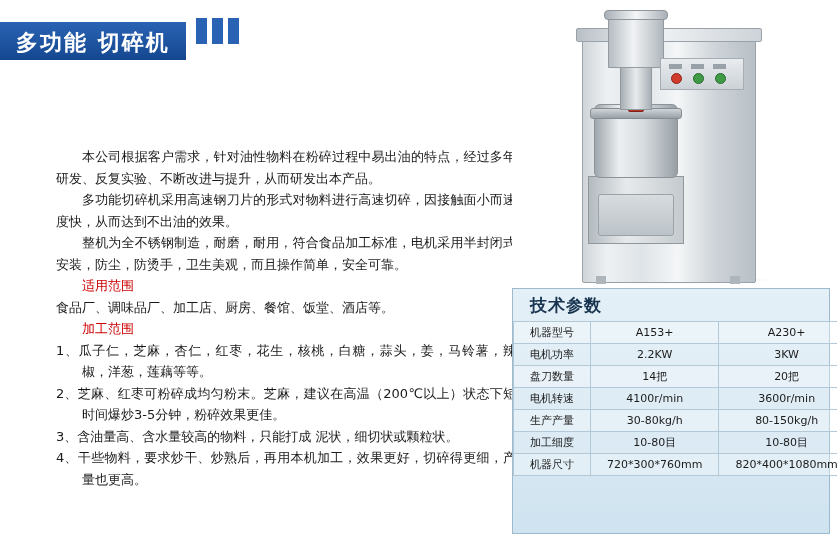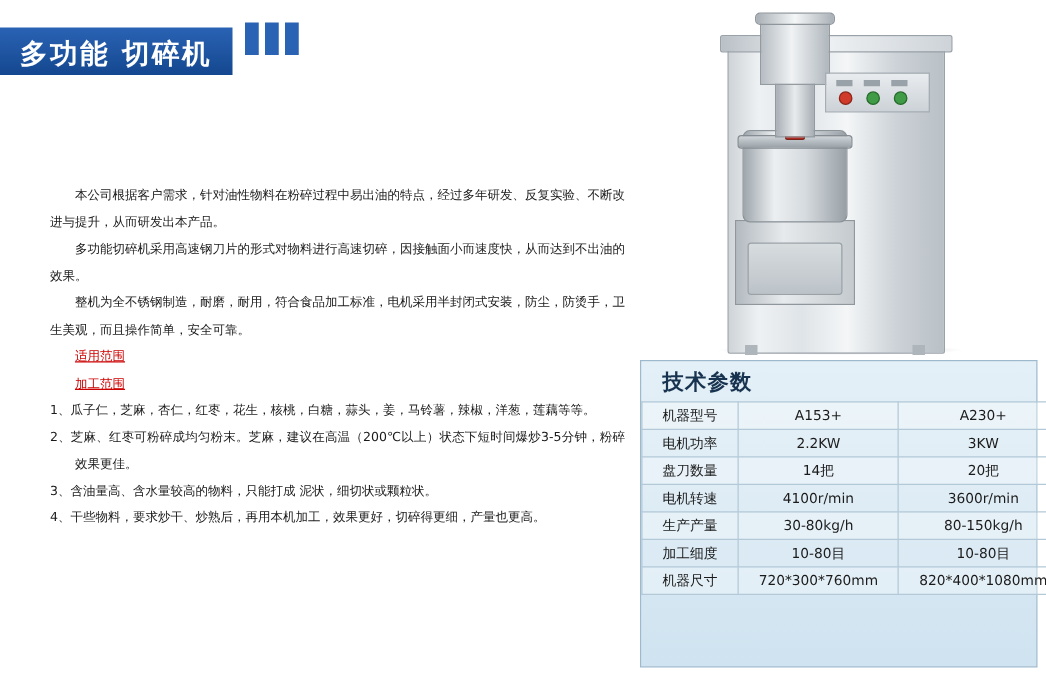--- a/index.html
+++ b/index.html
@@ -50,24 +50,24 @@
     height: 26px;
     background: #2a63b4;
   }
   #hb1 { left: 196px; }
   #hb2 { left: 212px; }
   #hb3 { left: 228px; }
 
   
   #body-text {
     position: absolute;
-    left: 40px;
+    left: 56px;
     top: 146px;
     width: 460px;
-    font-size: 10px;
+    font-size: 13px;
     line-height: 21.5px;
     color: #1a1a1a;
     font-family: "DejaVu Sans", sans-serif;
   }
   #body-text p {
     margin: 0;
     text-indent: 2em;
     text-align: justify;
   }
   #body-text p.noind {
@@ -76,21 +76,20 @@
   #body-text p.hang {
     text-indent: 0;
     padding-left: 2em;
     text-indent: -2em;
   }
   .section-head {
     color: #cc0000;
     margin: 0;
     text-indent: 0;
     font-family: "DejaVu Sans", sans-serif;
-    text-decoration: underline;
   }
 
   
   #photo {
     position: absolute;
     left: 512px;
     top: 8px;
     width: 315px;
     height: 278px;
   }
@@ -231,20 +230,21 @@
   <div class="header-block" id="hb2"></div>
   <div class="header-block" id="hb3"></div>
 </div>
 
 <div id="body-text">
   <p>本公司根据客户需求，针对油性物料在粉碎过程中易出油的特点，经过多年研发、反复实验、不断改进与提升，从而研发出本产品。</p>
   <p>多功能切碎机采用高速钢刀片的形式对物料进行高速切碎，因接触面小而速度快，从而达到不出油的效果。</p>
   <p>整机为全不锈钢制造，耐磨，耐用，符合食品加工标准，电机采用半封闭式安装，防尘，防烫手，卫生美观，而且操作简单，安全可靠。</p>
 
   <p class="section-head">适用范围</p>
+  <p class="noind">食品厂、调味品厂、加工店、厨房、餐馆、饭堂、酒店等。</p>
 
   <p class="section-head">加工范围</p>
   <p class="hang">1、瓜子仁，芝麻，杏仁，红枣，花生，核桃，白糖，蒜头，姜，马铃薯，辣椒，洋葱，莲藕等等。</p>
   <p class="hang">2、芝麻、红枣可粉碎成均匀粉末。芝麻，建议在高温（200℃以上）状态下短时间爆炒3-5分钟，粉碎效果更佳。</p>
   <p class="hang">3、含油量高、含水量较高的物料，只能打成 泥状，细切状或颗粒状。</p>
   <p class="hang">4、干些物料，要求炒干、炒熟后，再用本机加工，效果更好，切碎得更细，产量也更高。</p>
 </div>
 
 <div id="photo">
   <div id="photo-bg"></div>

